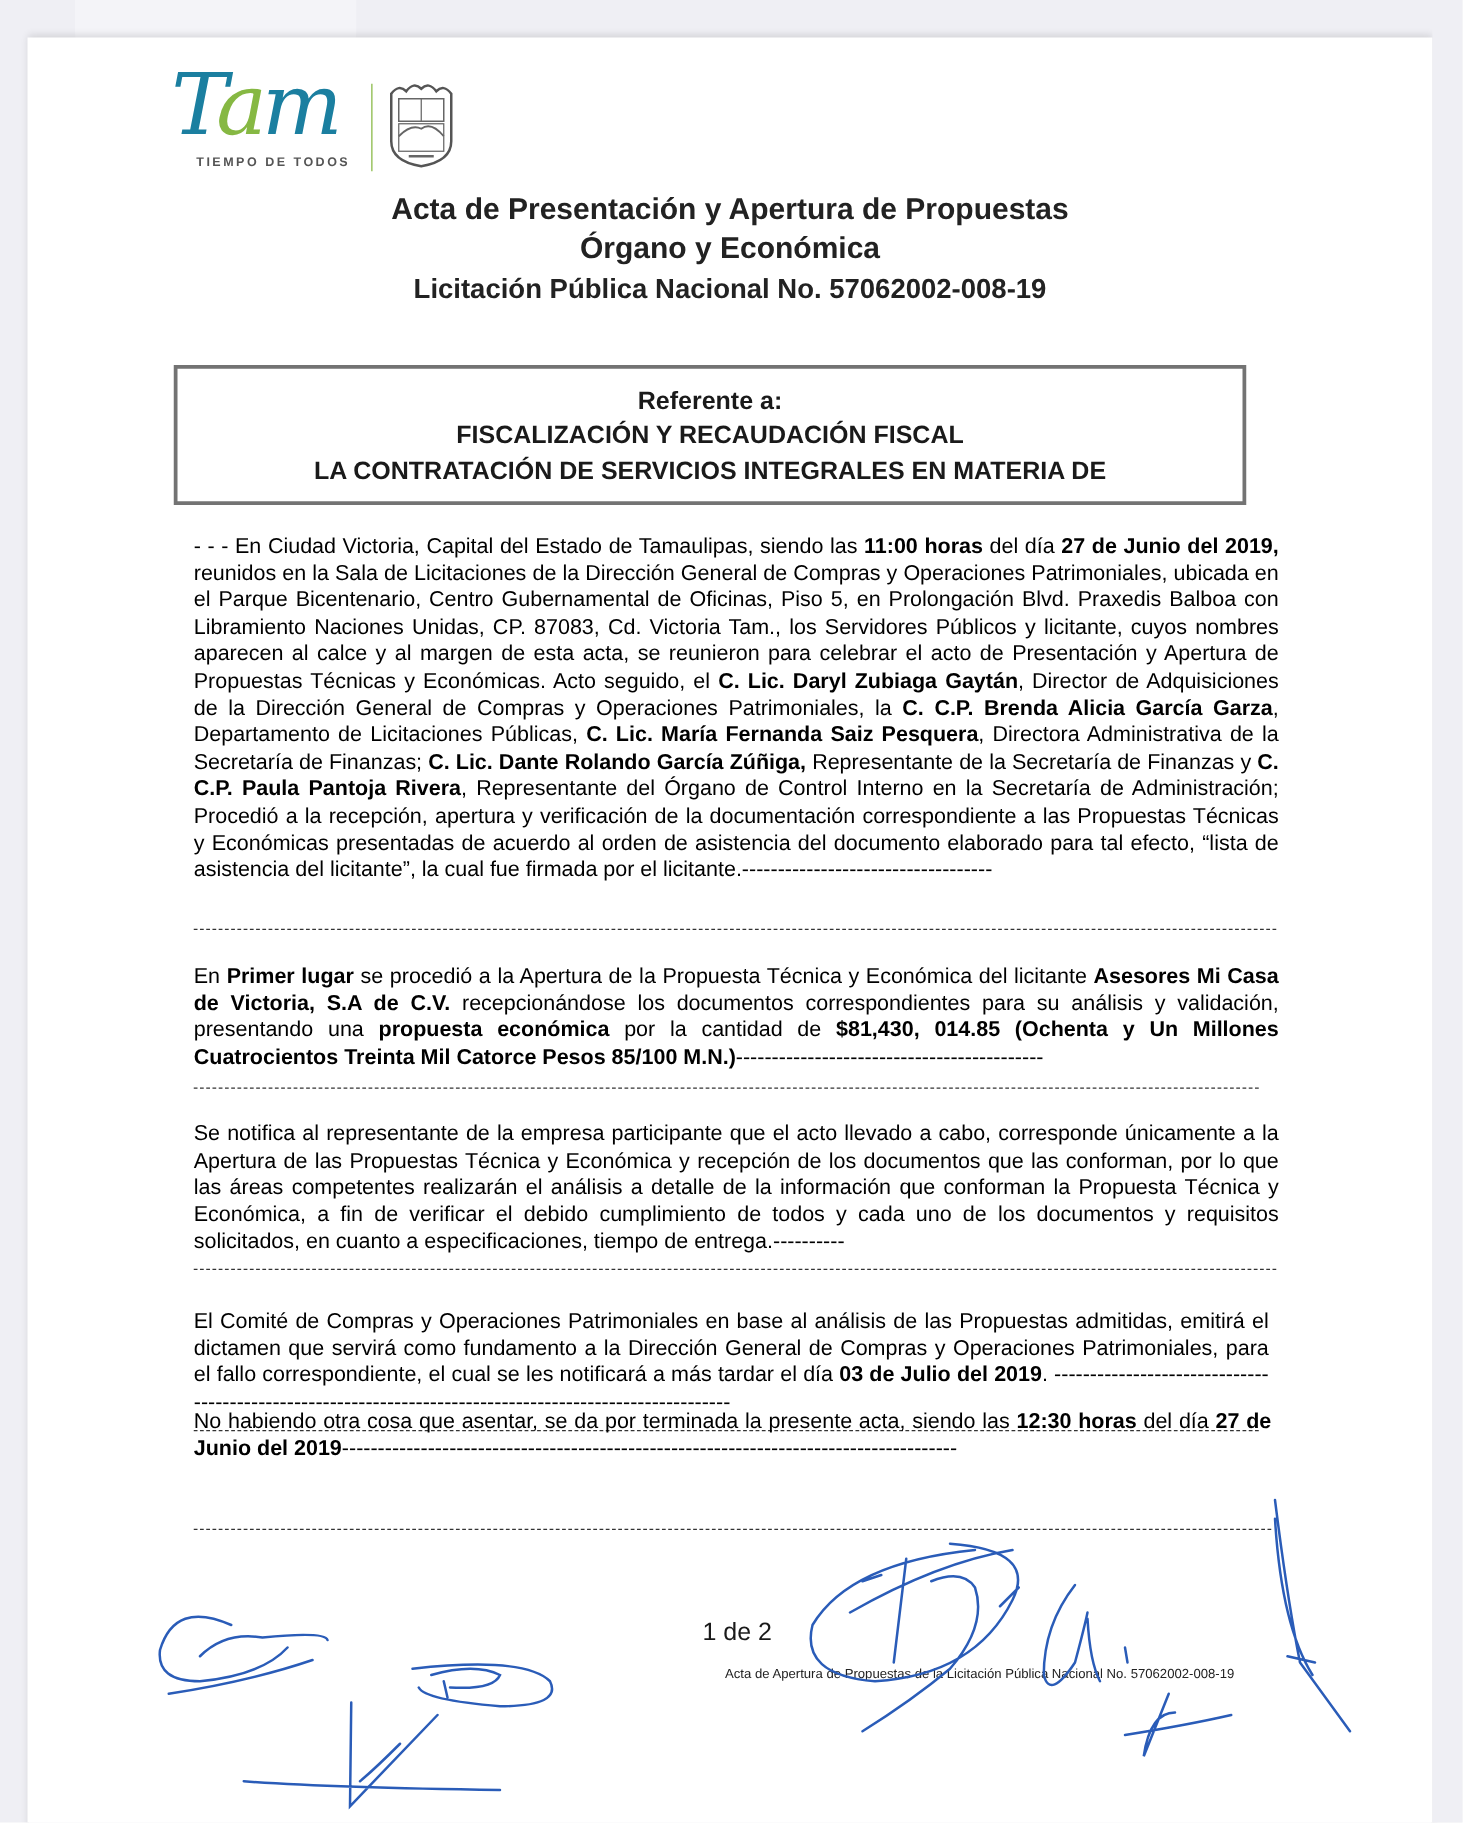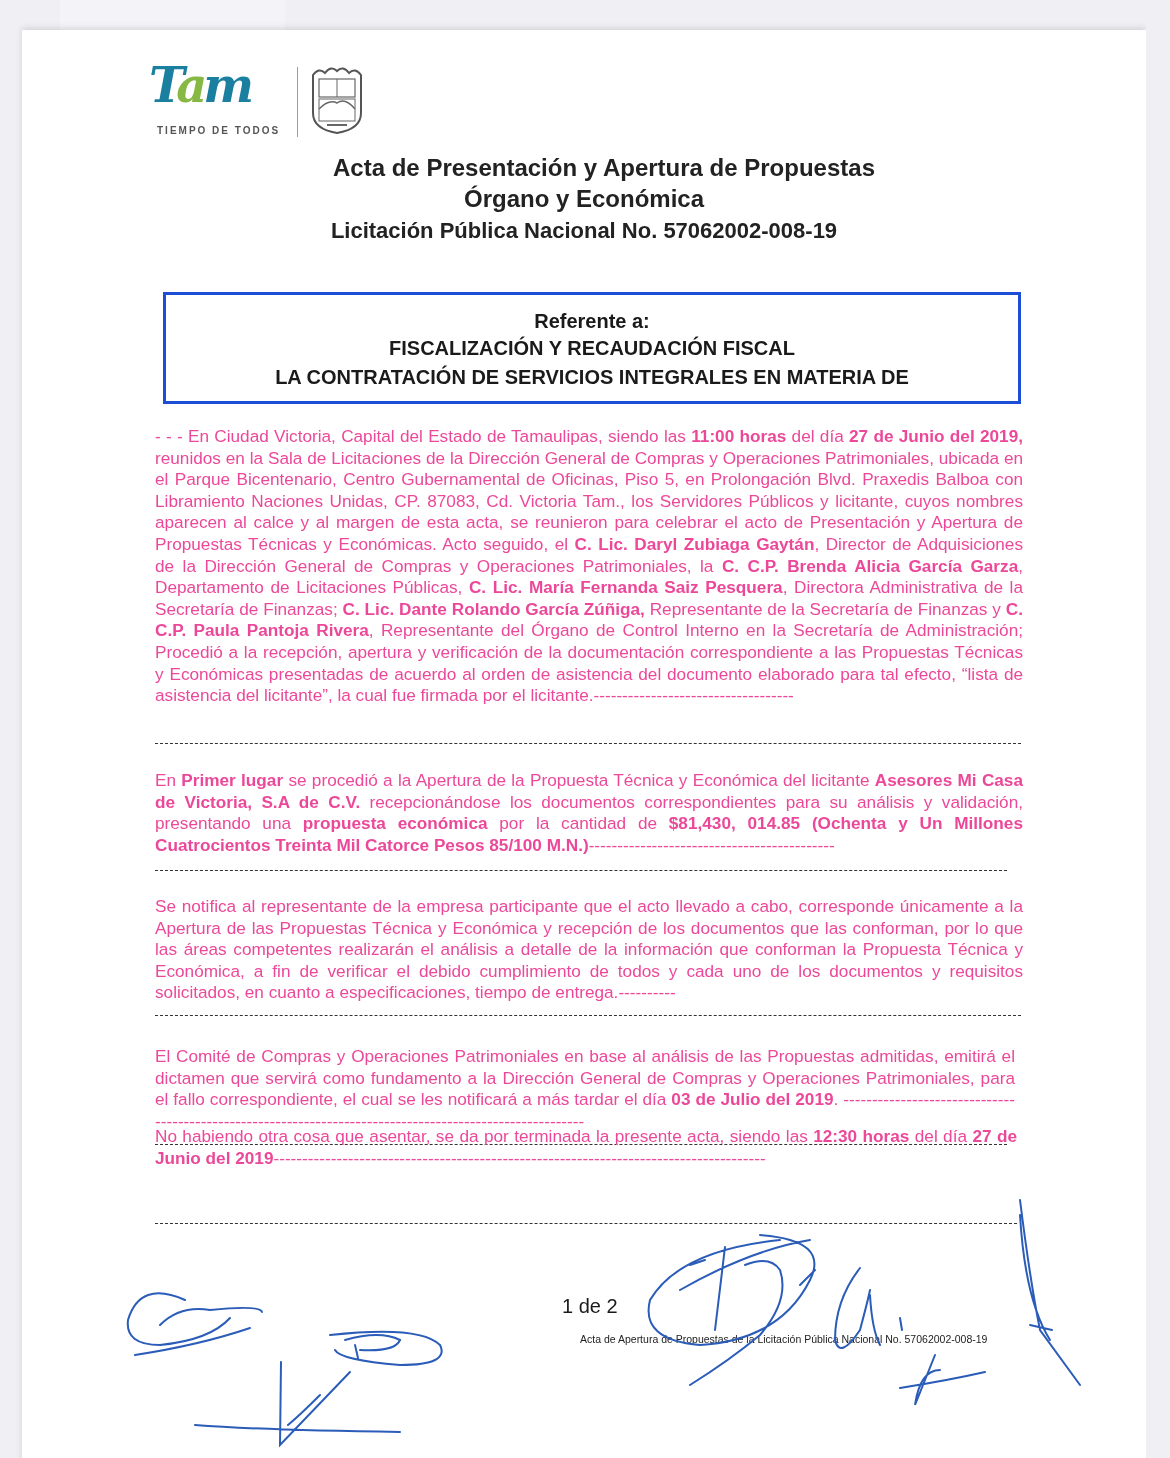--- a/index.html
+++ b/index.html
@@ -4,32 +4,32 @@
 <style>
   html, body { margin:0; padding:0; }
   body { width:1170px; height:1458px; background:#efeff4; position:relative; overflow:hidden;
          font-family:"Liberation Sans", sans-serif; color:#1a1a1a; }
   .ghost-tab { position:absolute; left:60px; top:-20px; width:225px; height:85px; background:#f4f4f8;
                border-radius:0 0 40px 40px; }
   .page { position:absolute; left:22px; top:30px; width:1124px; height:1440px; background:#fff;
           box-shadow:0 -2px 6px rgba(0,0,0,0.12); }
   .right-edge { position:absolute; right:0; top:0; width:24px; height:1458px; background:#efeff4; }
   .logo { position:absolute; left:115px; top:15px; width:240px; height:95px; }
-  .logo .tam { position:absolute; left:12px; top:0; font-family:"DejaVu Serif", serif; font-style:italic;
-               font-weight:bold; font-size:48px; color:#1b7fa0; letter-spacing:-4px; line-height:80px; }
+  .logo .tam { position:absolute; left:0; top:0; font-family:"DejaVu Serif", serif; font-style:italic;
+               font-weight:normal; font-size:68px; color:#1b7fa0; letter-spacing:-4px; line-height:80px; }
   .logo .tam .a { color:#86b843; }
   .logo .tag { position:absolute; left:20px; top:80px; font-size:10px; letter-spacing:2px; color:#555;font-weight:bold; }
   .logo .divider { position:absolute; left:160px; top:22px; width:1px; height:70px; background:#86b843; }
   .crest { position:absolute; left:168px; top:20px; width:64px; height:72px; }
   .title { position:absolute; left:0; width:1124px; text-align:center; font-weight:bold; font-size:24px; color:#222; }
-  .t1 { top:124px;margin-left:20px; } .t2 { top:155px; } .t3 { top:188px; font-size:22px; }
-  .refbox { position:absolute; left:141px; top:262px; width:852px; height:106px; border:3px solid #1d4ed8; text-align:center; }
+  .t1 { top:124px; } .t2 { top:155px; } .t3 { top:188px; font-size:22px; }
+  .refbox { position:absolute; left:117px; top:262px; width:852px; height:106px; border:3px solid #737373; text-align:center; }
   .refbox .ref { margin-top:15px; font-weight:bold; font-size:20px; }
   .refbox .obj { font-weight:bold; font-size:20px; line-height:27px; margin-top:2px; }
-  .para { position:absolute; left:133px; width:868px; font-size:17.2px; line-height:21.6px; text-align:justify; color:#ec4899; }
+  .para { position:absolute; left:133px; width:868px; font-size:17.2px; line-height:21.6px; text-align:justify; color:#000000; }
   .para b { font-weight:bold; }
   .dash { position:absolute; left:133px; height:0; border-top:1.5px dashed #333; }
   .pagenum { position:absolute; left:540px; top:1265px; font-size:20px; }
   .footer { position:absolute; left:558px; top:1303px; font-size:10.5px; color:#222; }
   svg.sig { position:absolute; left:0; top:0; pointer-events:none; }
 </style>
 </head>
 <body>
 
 <div class="ghost-tab"></div>

